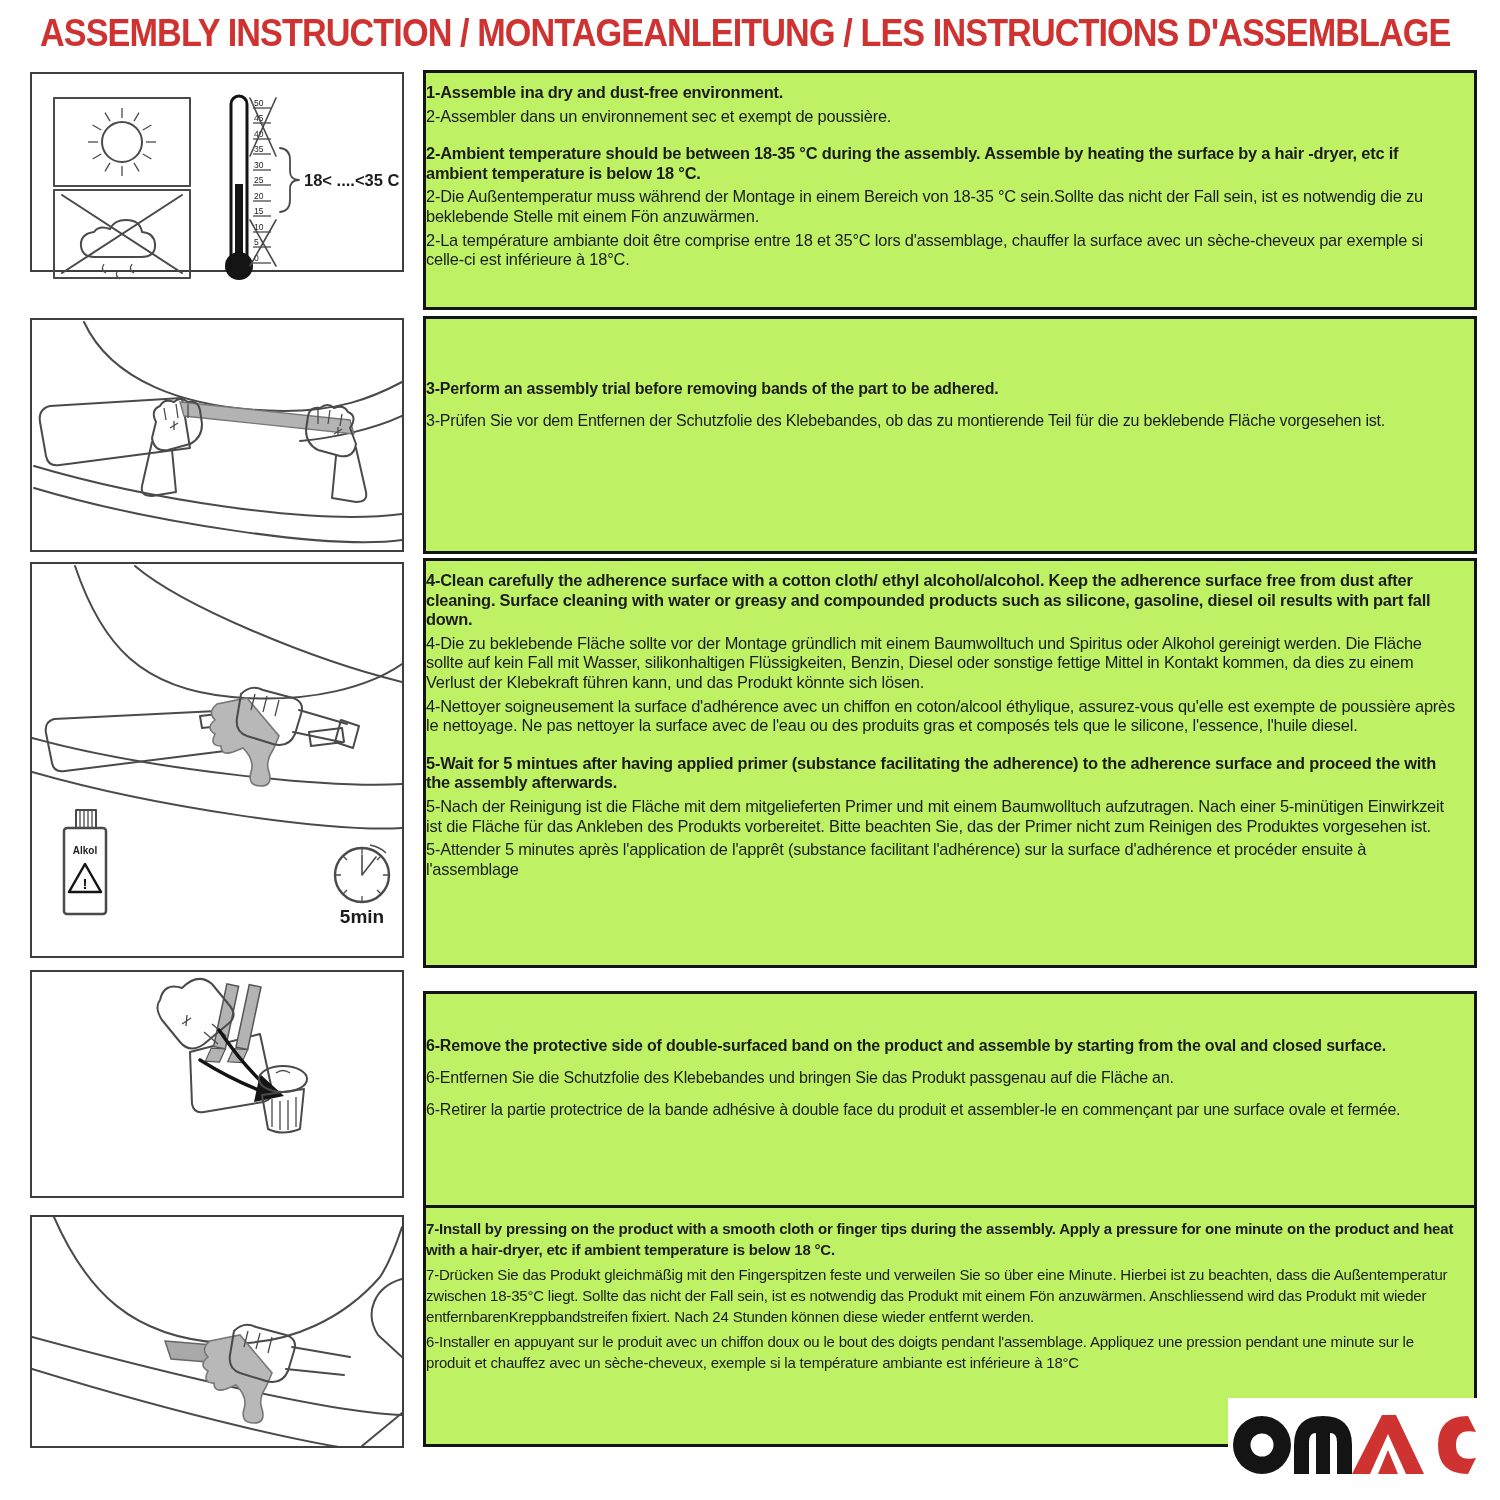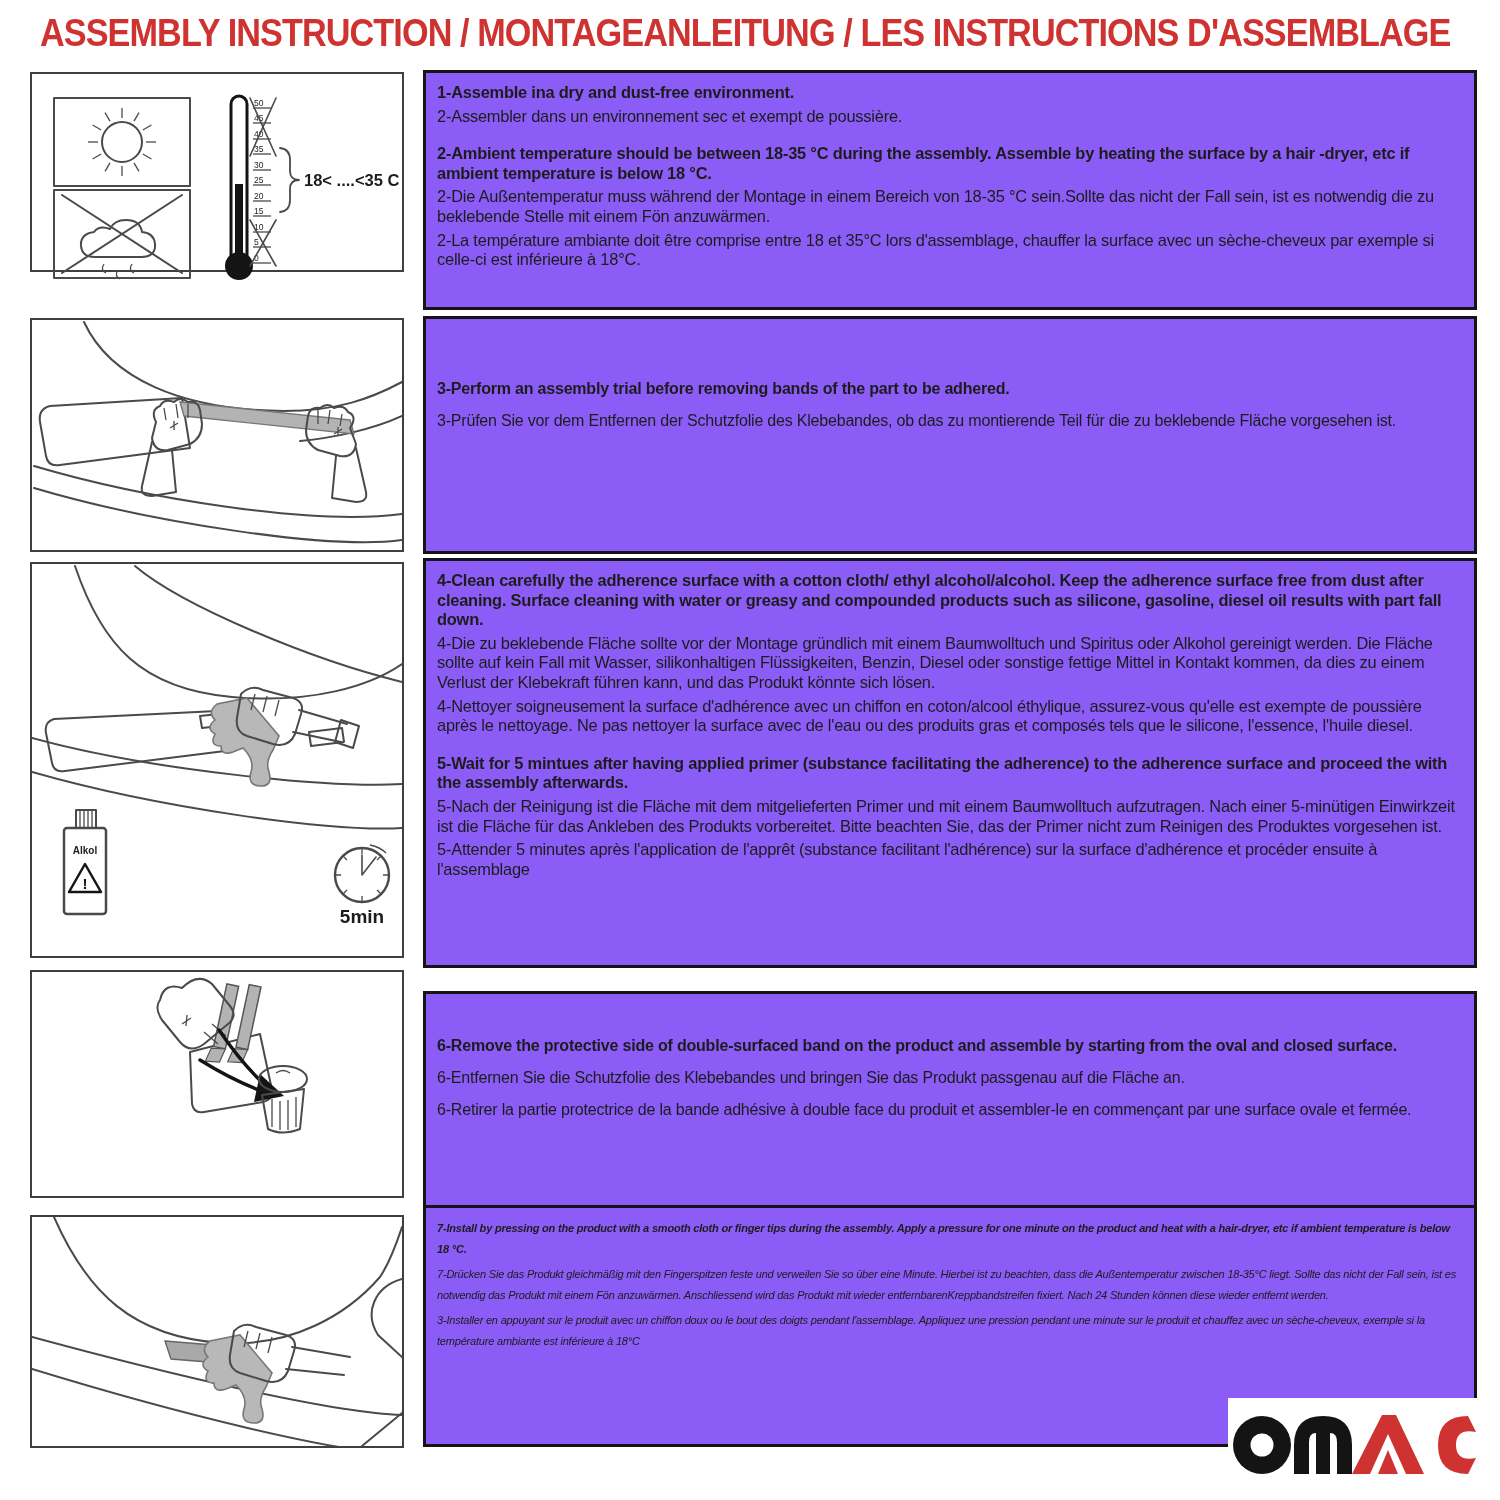--- a/index.html
+++ b/index.html
@@ -2,27 +2,27 @@
 <html><head>
 <meta charset="utf-8">
 <style>
   html,body{margin:0;padding:0;background:#fff;}
   .page{position:relative;width:1500px;height:1500px;background:#fff;overflow:hidden;
         font-family:"Liberation Sans",sans-serif;color:#1c1c1c;}
   .title{position:absolute;left:40px;top:12px;font-size:38px;font-weight:bold;
          color:#cf3331;letter-spacing:-1px;white-space:nowrap;
          transform:scaleX(0.90);transform-origin:left center;}
   .artbox{position:absolute;left:30px;width:374px;border:2px solid #3f3f3f;background:#fff;box-sizing:border-box;}
-  .txtbox{position:absolute;left:423px;width:1054px;border:3px solid #141414;background:#8b5cf6;
-          box-sizing:border-box;padding:10px 16px 8px 11px;}
+  .txtbox{position:absolute;left:423px;width:1054px;border:3px solid #141414;background:#bef264;
+          box-sizing:border-box;padding:10px 16px 8px 0;}
   .txtbox p{margin:0 0 4px 0;letter-spacing:-0.2px;}
   .b{font-weight:bold;}
   .gap{margin-top:18px !important;}
   .fs-s p{font-size:16.4px;line-height:19.6px;}
-  .fs-m p{font-size:11px;line-height:21px;font-style:italic;}
+  .fs-m p{font-size:15px;line-height:21px;}
   .fs-l p{font-size:16px;line-height:28px;}
   .ln{fill:none;stroke:#4a4a4a;stroke-width:2;stroke-linecap:round;stroke-linejoin:round;}
   .lnthin{fill:none;stroke:#4a4a4a;stroke-width:1.3;}
   .blk{stroke:#141414;}
   svg text{font-family:"Liberation Sans",sans-serif;}
   .logo-patch{position:absolute;left:1228px;top:1398px;width:272px;height:102px;background:#fff;}
 </style>
 </head>
 <body>
 
@@ -222,21 +222,21 @@
         <path fill="#b8b8b8" stroke="#777" stroke-width="1.6" d="M10,28 Q0,36 8,44 Q-2,52 8,58 Q2,70 14,70 Q14,80 26,76 L36,72 Q48,84 44,96 Q40,110 54,110 Q66,110 62,96 Q58,86 66,74 L72,60 40,22 Z"></path>
         <path class="ln" fill="#fff" d="M34,18 Q44,8 56,14 L86,22 Q98,26 94,38 L88,58 Q82,72 66,68 L40,60 Q28,56 30,42 Z"></path>
         <path class="lnthin" d="M48,18 L44,34 M60,20 L56,36 M72,24 L68,40"></path>
         <path class="ln" d="M92,34 L150,44 M86,56 L144,62"></path>
       </g>
     </svg>
   </div>
   <div class="txtbox fs-m" style="top:1205px;height:242px;">
     <p class="b">7-Install by pressing on the product with a smooth cloth or finger tips during the assembly. Apply a pressure for one minute on the product and heat with a hair-dryer, etc if ambient temperature is below 18 °C.</p>
     <p>7-Drücken Sie das Produkt gleichmäßig mit den Fingerspitzen feste und verweilen Sie so über eine Minute. Hierbei ist zu beachten, dass die Außentemperatur zwischen 18-35°C liegt. Sollte das nicht der Fall sein, ist es notwendig das Produkt mit einem Fön anzuwärmen. Anschliessend wird das Produkt mit wieder entfernbarenKreppbandstreifen fixiert. Nach 24 Stunden können diese wieder entfernt werden.</p>
-    <p>3-Installer en appuyant sur le produit avec un chiffon doux ou le bout des doigts pendant l'assemblage. Appliquez une pression pendant une minute sur le produit et chauffez avec un sèche-cheveux, exemple si la température ambiante est inférieure à 18°C</p>
+    <p>6-Installer en appuyant sur le produit avec un chiffon doux ou le bout des doigts pendant l'assemblage. Appliquez une pression pendant une minute sur le produit et chauffez avec un sèche-cheveux, exemple si la température ambiante est inférieure à 18°C</p>
   </div>
 
   <div class="logo-patch">
     <svg width="272" height="102" viewBox="0 0 272 102">
       <g>
         <circle cx="34" cy="47" r="29" fill="#141414"></circle>
         <circle cx="34" cy="47" r="11.5" fill="#fff"></circle>
       </g>
       <g>
         <path fill="#141414" d="M66,47 q0,-29 29,-29 q29,0 29,29 v29 h-15 v-32 q0,-9 -7,-9 v41 h-14 v-41 q-7,0 -7,9 v32 h-15 z"></path>

